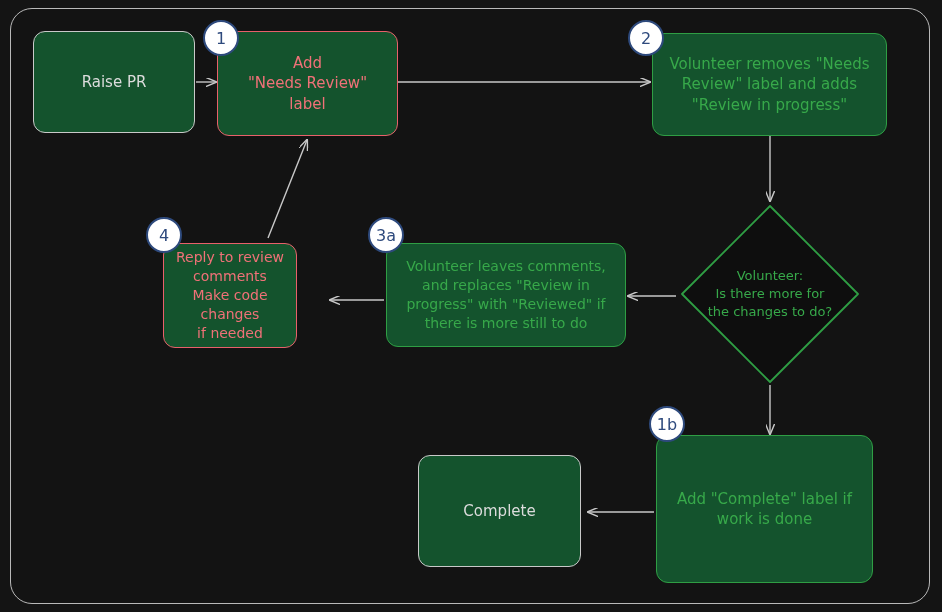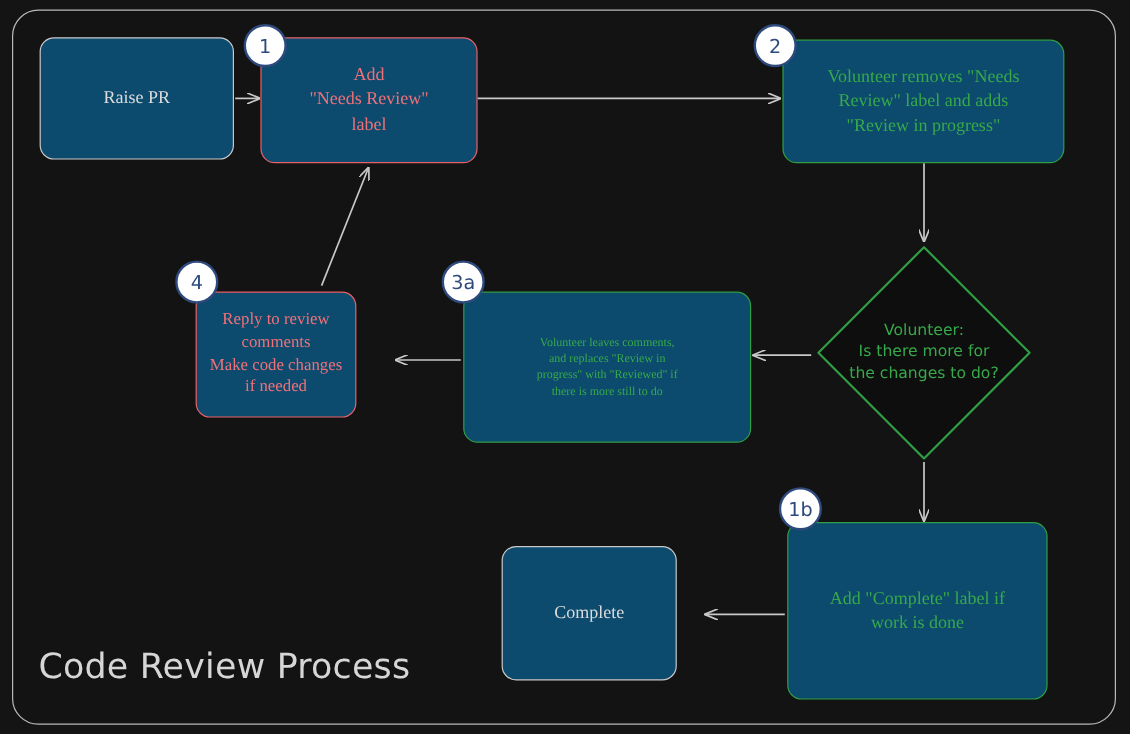--- a/index.html
+++ b/index.html
@@ -45,24 +45,23 @@
   }
 
   .node {
     position: absolute;
     box-sizing: border-box;
     display: flex;
     align-items: center;
     justify-content: center;
     text-align: center;
     border-radius: 12px;
-    background: #0c4a6e;
+    background: #14532d;
     line-height: 1.35;
     padding: 4px 8px;
-    font-family: Liberation Serif, serif;
   }
 
   .node .txt {
     white-space: pre-line;
   }
 
   .node-plain {
     border: 1.6px solid #c9c9c9;
     color: #dcdcdc;
     font-size: 15px;
@@ -180,40 +179,40 @@
 
   <div id="decision">
     <svg class="diamond-shape" viewBox="0 0 182 182">
       <path d="M91 3 L179 91 L91 179 L3 91 Z" fill="#0e0e0e" stroke="#2f9e44" stroke-width="1.8" stroke-linejoin="round"></path>
     </svg>
     <div class="diamond-label">Volunteer:
 Is there more for
 the changes to do?</div>
   </div>
 
-  <div class="node node-green" style="left:386px; top:243px; width:240px; height:126px; font-size:10px;">
+  <div class="node node-green" style="left:386px; top:243px; width:240px; height:104px; font-size:14px;">
     <span class="txt">Volunteer leaves comments,
 and replaces "Review in
 progress" with "Reviewed" if
 there is more still to do</span>
   </div>
 
   <div class="node node-red" style="left:163px; top:243px; width:134px; height:105px; font-size:14px;">
     <span class="txt">Reply to review
 comments
 Make code changes
 if needed</span>
   </div>
 
   <div class="node node-green" style="left:656px; top:435px; width:217px; height:148px;">
     <span class="txt">Add "Complete" label if
 work is done</span>
   </div>
 
-  <div class="node node-plain" style="left:418px; top:455px; width:146px; height:112px;">
+  <div class="node node-plain" style="left:418px; top:455px; width:163px; height:112px;">
     <span class="txt">Complete</span>
   </div>
 
   <div class="badge" style="left:203px; top:20px;">
     <span>1</span>
   </div>
 
   <div class="badge" style="left:628px; top:20px;">
     <span>2</span>
   </div>
@@ -223,15 +222,14 @@
   </div>
 
   <div class="badge" style="left:146px; top:217px;">
     <span>4</span>
   </div>
 
   <div class="badge" style="left:649px; top:406px;">
     <span>1b</span>
   </div>
 
-  <div id="title">Code Review Process</div>
 
 </div>
 
 </body></html>

